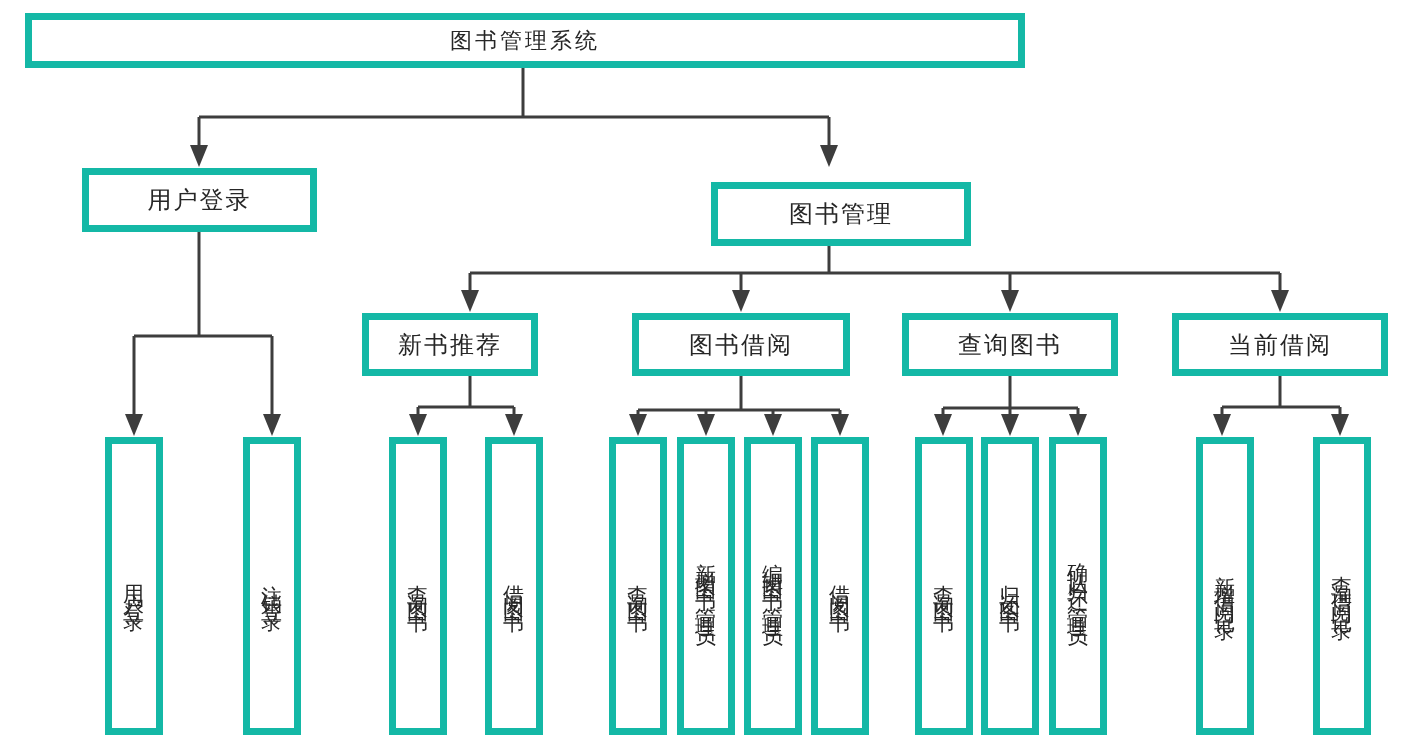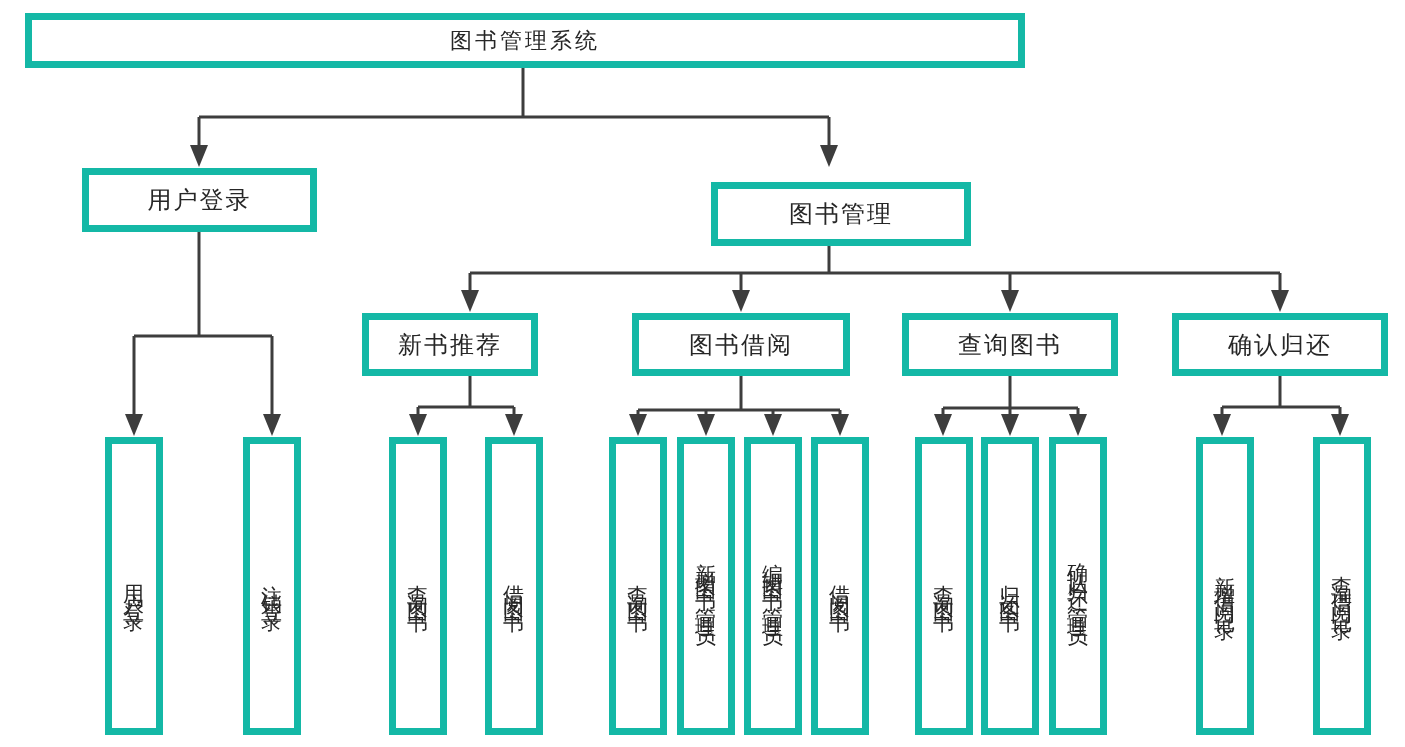--- a/index.html
+++ b/index.html
@@ -138,21 +138,21 @@
   <div class="box box--lvl3" style="left:362px; width:176px;">
     <span class="h-label">新书推荐</span>
   </div>
   <div class="box box--lvl3" style="left:632px; width:218px;justify-content:center;">
     <span class="h-label">图书借阅</span>
   </div>
   <div class="box box--lvl3" style="left:902px; width:216px;">
     <span class="h-label">查询图书</span>
   </div>
   <div class="box box--lvl3" style="left:1172px; width:216px;">
-    <span class="h-label">确认归还</span>
+    <span class="h-label">当前借阅</span>
   </div>
 
   <div class="box leaf" style="left:105px;">
     <span class="v-label">用户登录</span>
   </div>
   <div class="box leaf" style="left:243px;">
     <span class="v-label">注销登录</span>
   </div>
   <div class="box leaf" style="left:389px;">
     <span class="v-label">查询图书</span>

